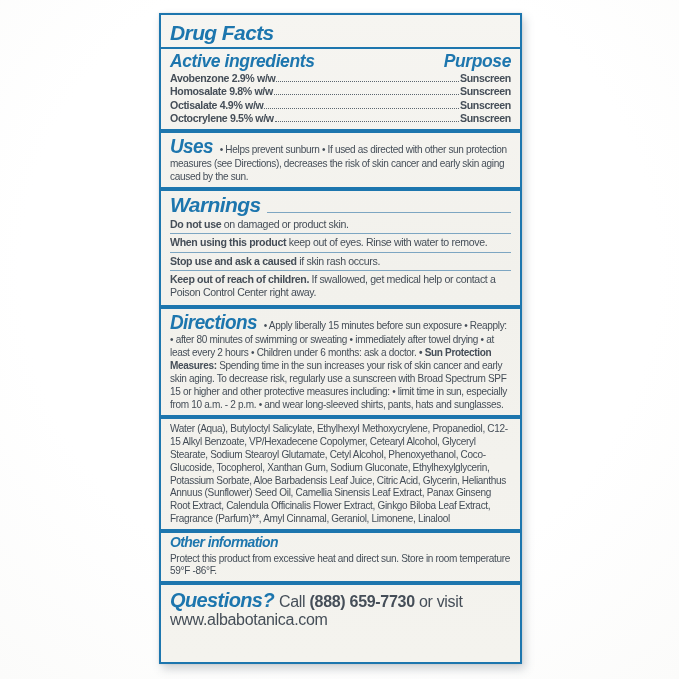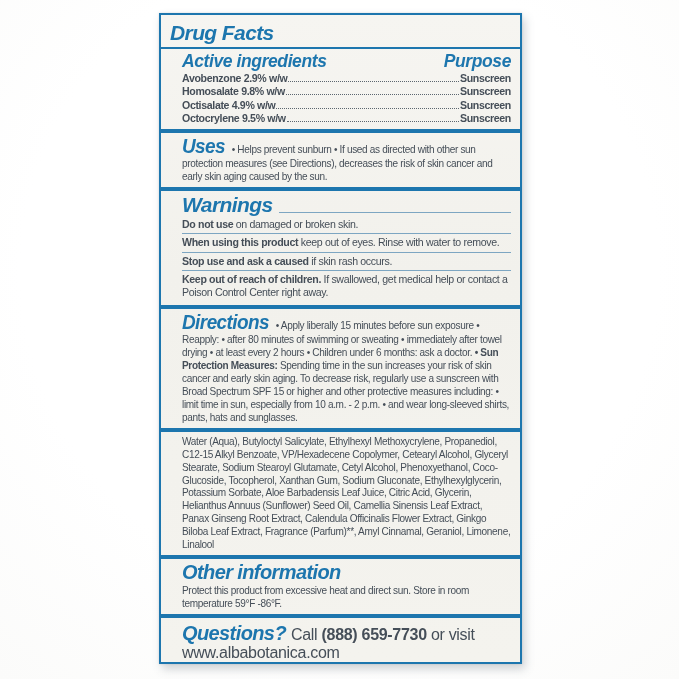--- a/index.html
+++ b/index.html
@@ -17,21 +17,21 @@
   .label {
     position: absolute;
     left: 159px; top: 13px;
     width: 363px; height: 651px;
     background: linear-gradient(180deg, #f6f5f1 0%, #f2f1ec 40%, #f4f3ee 100%);
     border: 2px solid #1d76ae;
     box-shadow: 3px 5px 9px rgba(90,100,110,0.28), 0 0 2px rgba(120,130,140,0.25);
     color: #454e58;
     overflow: hidden;
   }
-  .sec { padding: 2px 9px 4px 21px; }
+  .sec { padding: 2px 9px 4px 9px; }
   .divider { height: 4px; background: #1d76ae; }
   .divider.thin { height: 2px; }
   .h1 {
     font-style: italic; font-weight: bold;
     color: #1d76ae; font-size: 21px; letter-spacing: -0.6px;
     line-height: 1.1;
   }
   .h1.inline { display: inline; margin-right: 7px; font-size: 20px; }
   .h2 {
     font-style: italic; font-weight: bold;
@@ -109,21 +109,21 @@
       </p>
     </section>
     <div class="divider"></div>
 
     <section class="sec">
       <div class="warn-head-row">
         <span class="h1">Warnings</span>
         <span class="head-rule"></span>
       </div>
       <div class="warn-item ruled">
-        <span class="b">Do not use</span><span> on damaged or broken skin.</span>
+        <span class="b">Do not use</span><span> on damaged or product skin.</span>
       </div>
       <div class="warn-item ruled">
         <span class="b">When using this product</span><span> keep out of eyes. Rinse with water to remove.</span>
       </div>
       <div class="warn-item ruled">
         <span class="b">Stop use and ask a caused</span><span> if skin rash occurs.</span>
       </div>
       <div class="warn-item">
         <span class="b">Keep out of reach of children.</span><span> If swallowed, get medical help or contact a Poison Control Center right away.</span>
       </div>
@@ -136,21 +136,21 @@
       </p>
     </section>
     <div class="divider"></div>
 
     <section class="sec">
       <p class="body-text condense mt1">Water (Aqua), Butyloctyl Salicylate, Ethylhexyl Methoxycrylene, Propanediol, C12-15 Alkyl Benzoate, VP/Hexadecene Copolymer, Cetearyl Alcohol, Glyceryl Stearate, Sodium Stearoyl Glutamate, Cetyl Alcohol, Phenoxyethanol, Coco-Glucoside, Tocopherol, Xanthan Gum, Sodium Gluconate, Ethylhexylglycerin, Potassium Sorbate, Aloe Barbadensis Leaf Juice, Citric Acid, Glycerin, Helianthus Annuus (Sunflower) Seed Oil, Camellia Sinensis Leaf Extract, Panax Ginseng Root Extract, Calendula Officinalis Flower Extract, Ginkgo Biloba Leaf Extract, Fragrance (Parfum)**, Amyl Cinnamal, Geraniol, Limonene, Linalool</p>
     </section>
     <div class="divider"></div>
 
     <section class="sec">
-      <div class="h1" style="font-size:20px;">Other information</div>
+      <div class="h1" style="font-size:14px;">Other information</div>
       <p class="body-text condense mt1">Protect this product from excessive heat and direct sun. Store in room temperature 59°F -86°F.</p>
     </section>
     <div class="divider"></div>
 
     <section class="sec q-sec">
       <p class="q-line">
         <span class="h1 inline" style="margin-right:5px;">Questions?</span><span class="q-text">Call </span><span class="q-text b">(888) 659-7730</span><span class="q-text"> or visit www.albabotanica.com</span>
       </p>
     </section>
 

